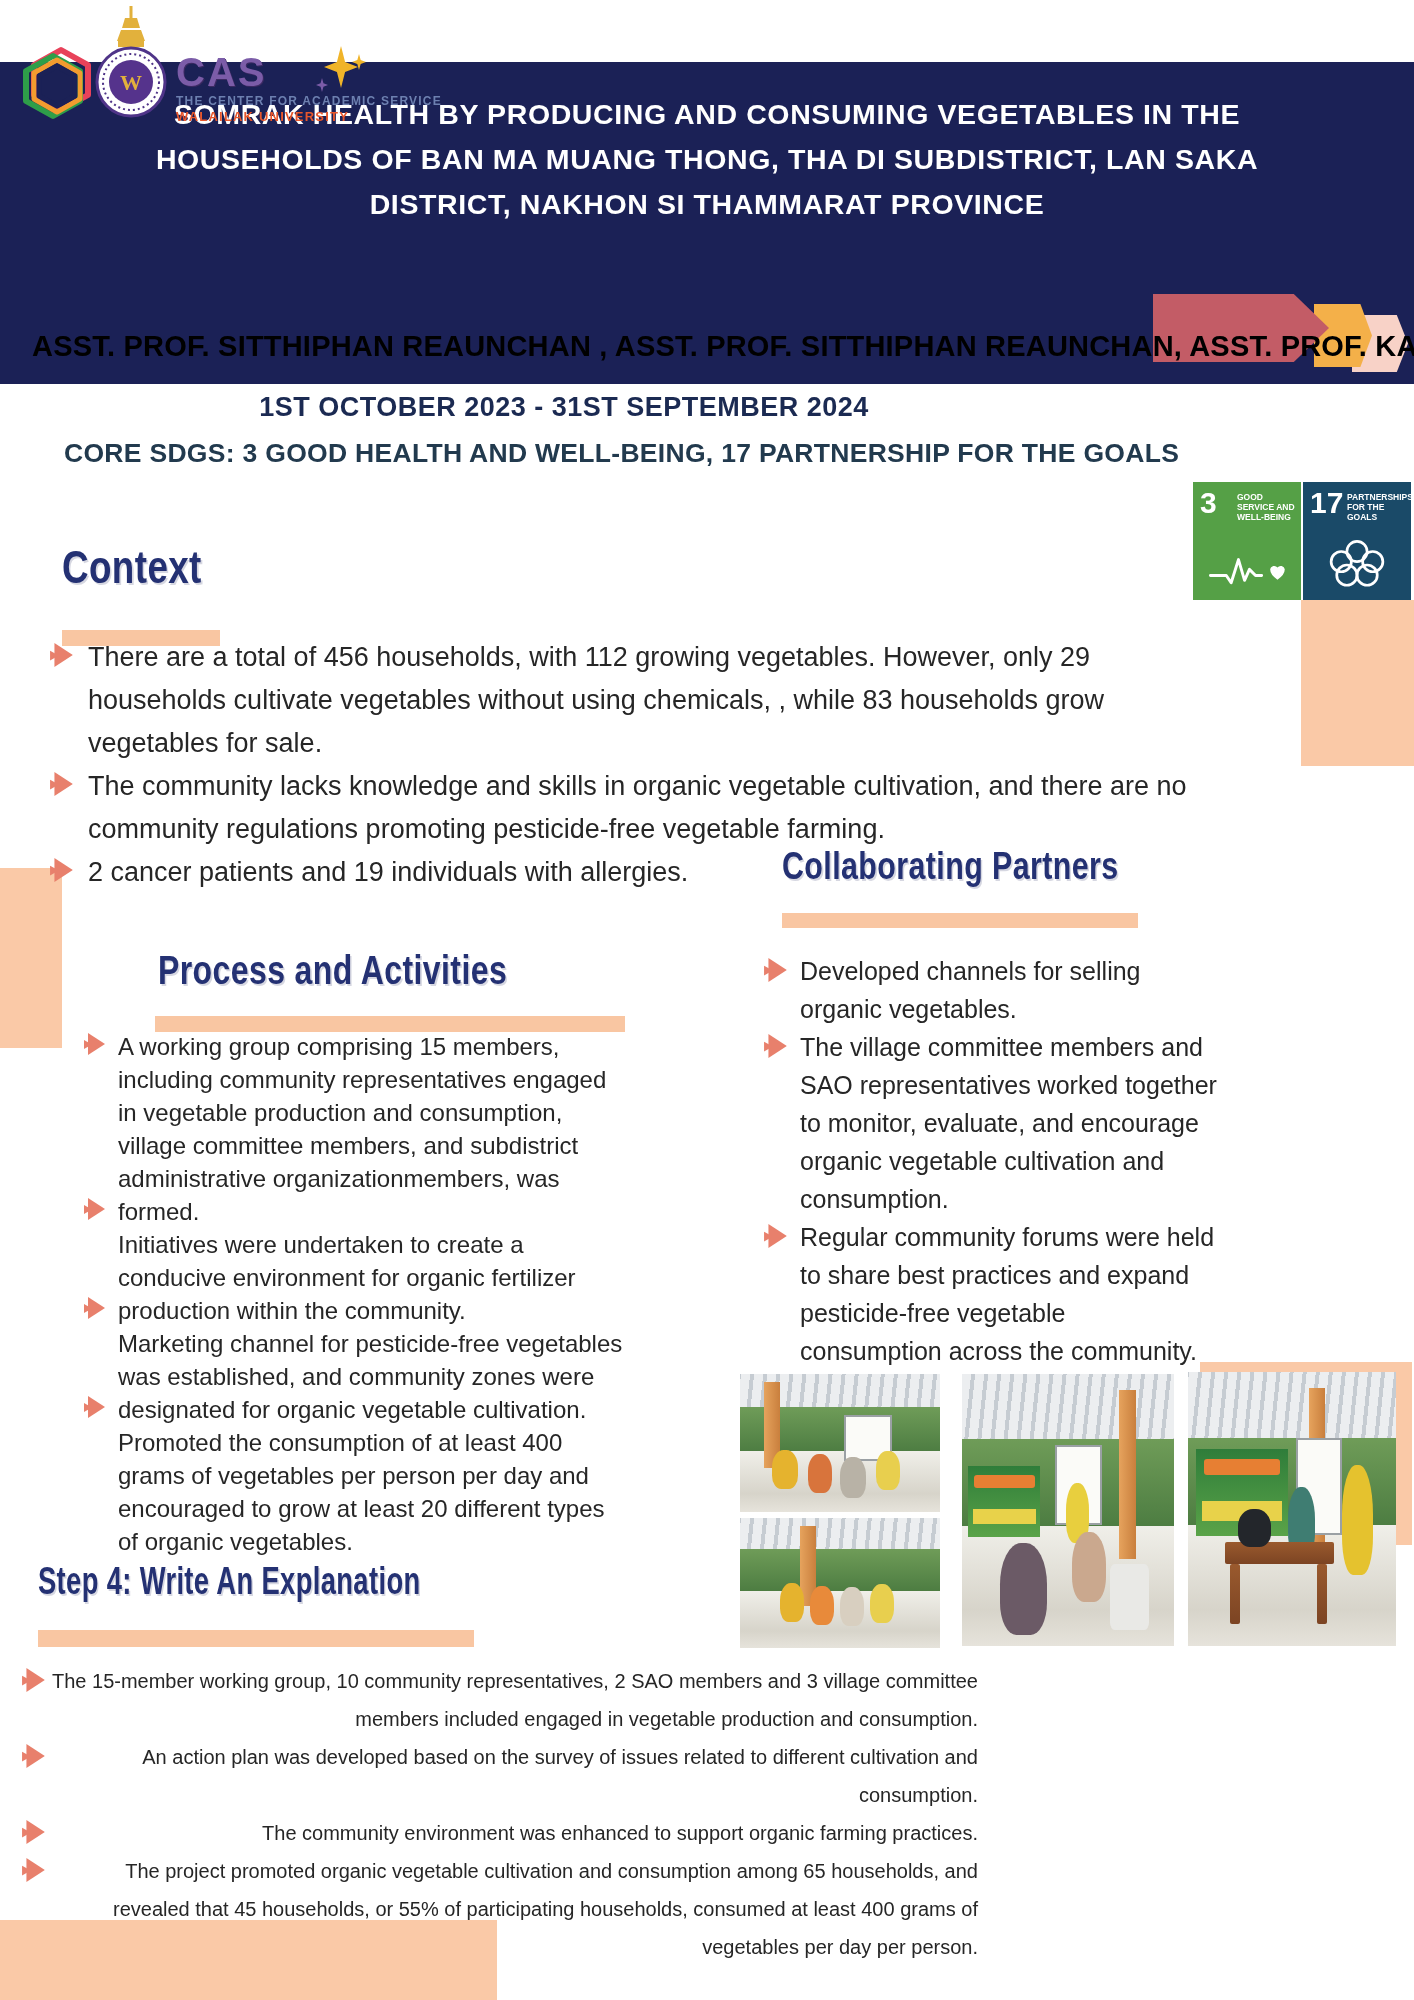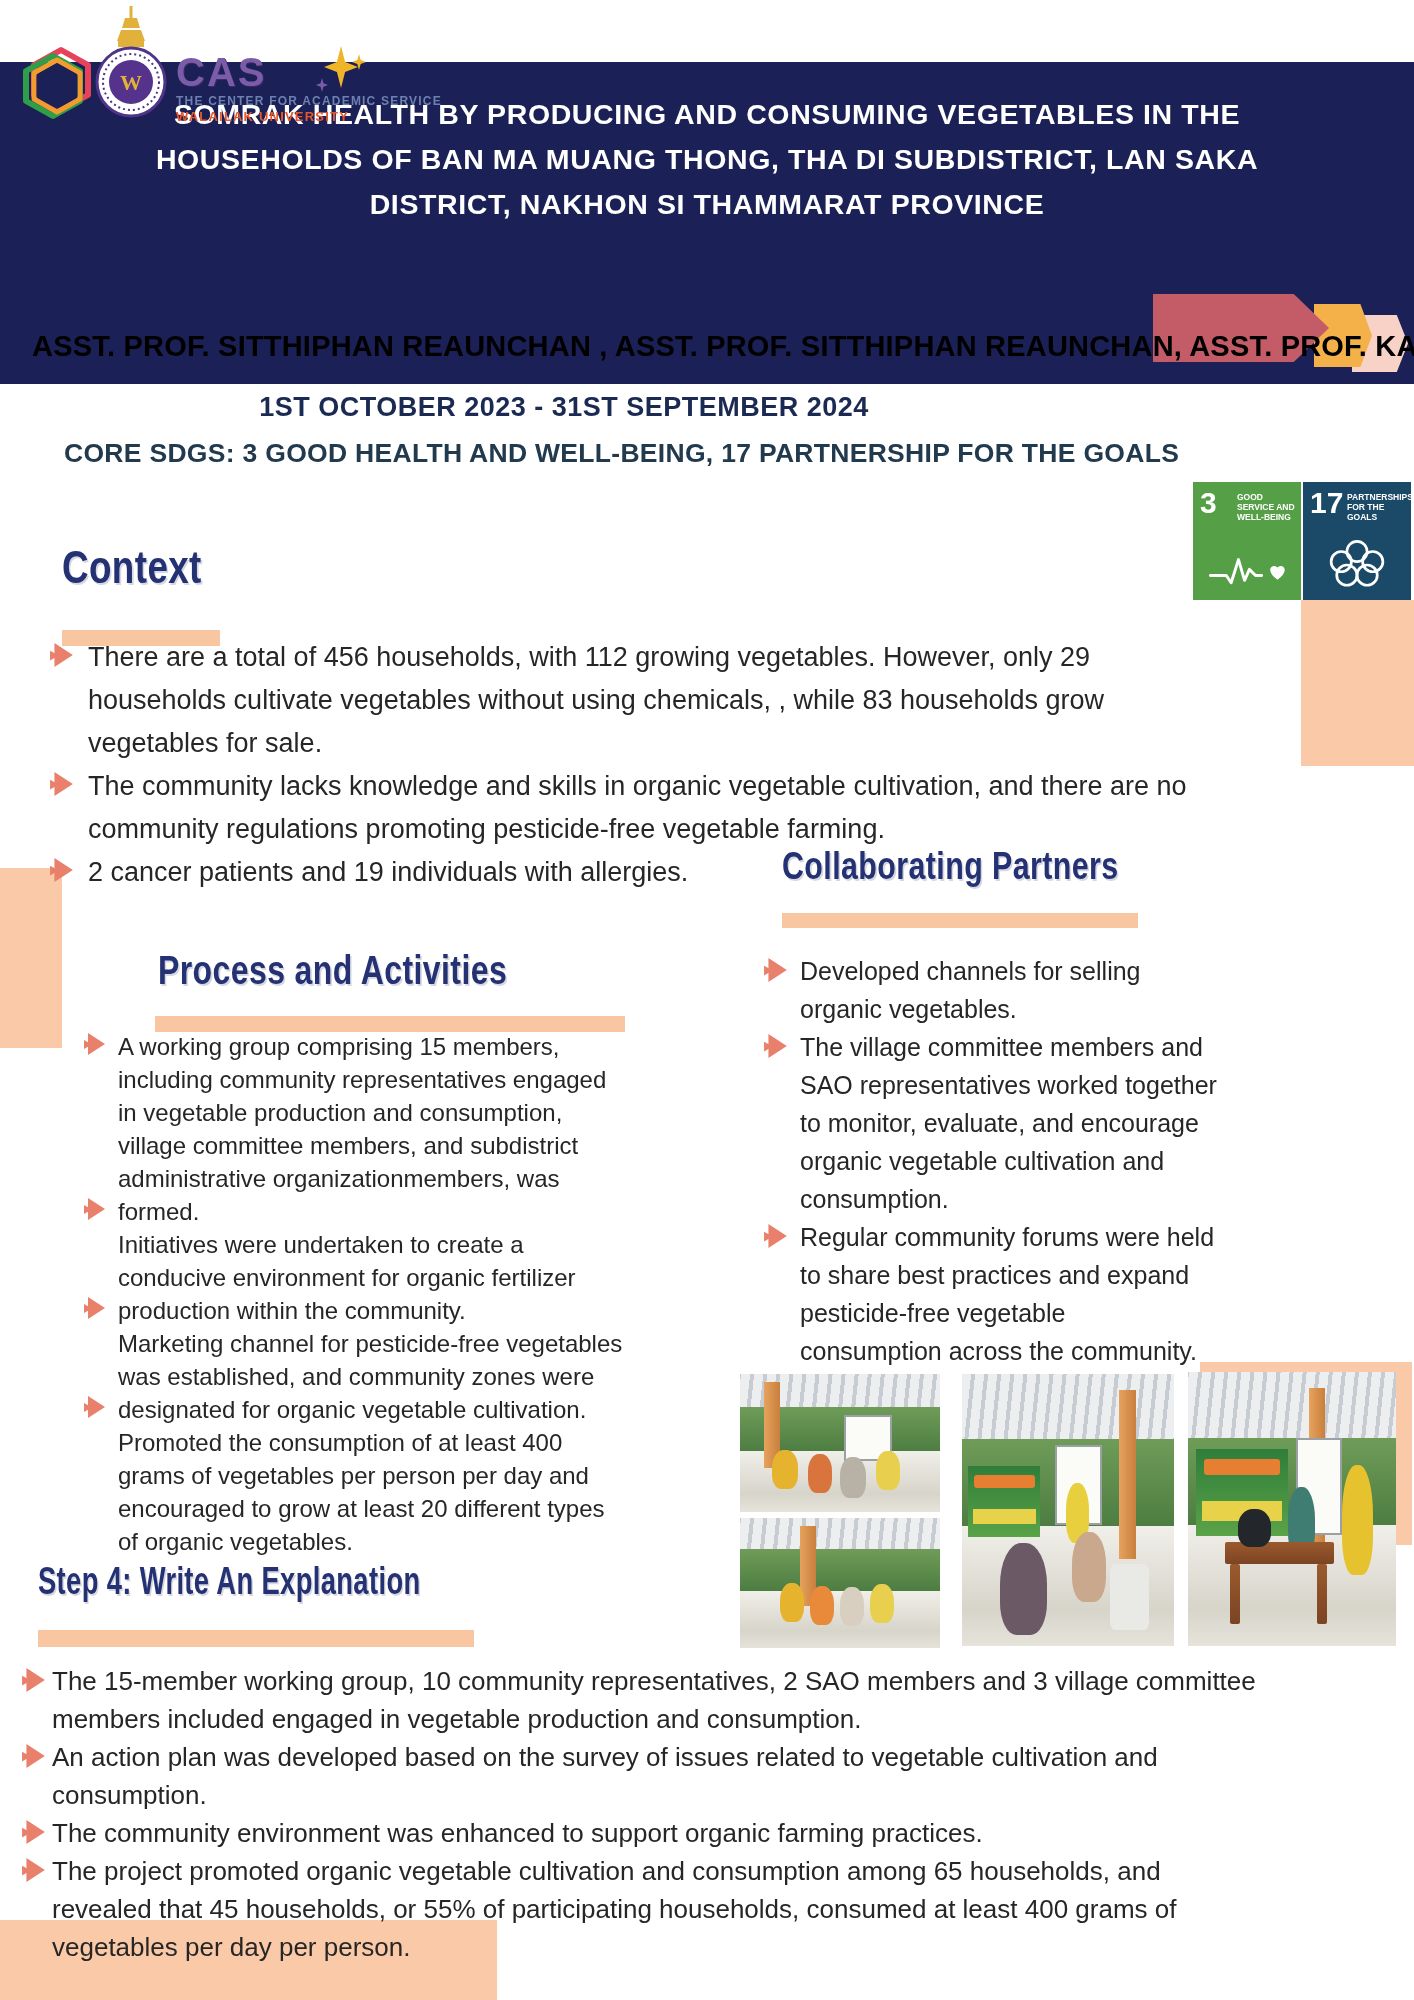--- a/index.html
+++ b/index.html
@@ -299,34 +299,34 @@
     <div class="chip" style="left:74%;top:34%;width:15%;height:40%;background:#e5c22e;"></div>
     <div class="table" style="left:18%;top:62%;width:52%;height:8%;"></div>
     <div class="table" style="left:20%;top:70%;width:5%;height:22%;"></div>
     <div class="table" style="left:62%;top:70%;width:5%;height:22%;"></div>
     <div class="chip" style="left:24%;top:50%;width:16%;height:14%;background:#23262b;"></div>
   </div>
 
   <div class="h-navy" style="left:38px;top:1560px;font-size:38px;transform:scaleX(.72);">Step 4: Write An Explanation</div>
   <div class="underline" style="left:38px;top:1630px;width:436px;height:17px;"></div>
 
-  <div class="list" style="left:52px;top:1662px;font-size:26px;line-height:38px;z-index:3;">
+  <div class="list" style="left:52px;top:1662px;font-size:20px;line-height:38px;z-index:3;text-align:right;">
     <div class="ln"><span class="arw" style="left:-32px;top:5px;">
           <svg viewBox="0 0 24 24" fill="#e8806c">
             <path d="M5 1 L22 12 L5 23 Z"></path>
             <path d="M1 8 L9 12.5 L1 17 Z"></path>
           </svg>
         </span><span>The 15-member working group, 10 community representatives, 2 SAO members and 3 village committee</span></div>
     <div class="ln"><span>members included engaged in vegetable production and consumption.</span></div>
     <div class="ln"><span class="arw" style="left:-32px;top:5px;">
           <svg viewBox="0 0 24 24" fill="#e8806c">
             <path d="M5 1 L22 12 L5 23 Z"></path>
             <path d="M1 8 L9 12.5 L1 17 Z"></path>
           </svg>
-        </span><span>An action plan was developed based on the survey of issues related to vegetable cultivation and</span></div>
+        </span><span>An action plan was developed based on the survey of issues related to different cultivation and</span></div>
     <div class="ln"><span>consumption.</span></div>
     <div class="ln"><span class="arw" style="left:-32px;top:5px;">
           <svg viewBox="0 0 24 24" fill="#e8806c">
             <path d="M5 1 L22 12 L5 23 Z"></path>
             <path d="M1 8 L9 12.5 L1 17 Z"></path>
           </svg>
         </span><span>The community environment was enhanced to support organic farming practices.</span></div>
     <div class="ln"><span class="arw" style="left:-32px;top:5px;">
           <svg viewBox="0 0 24 24" fill="#e8806c">
             <path d="M5 1 L22 12 L5 23 Z"></path>

